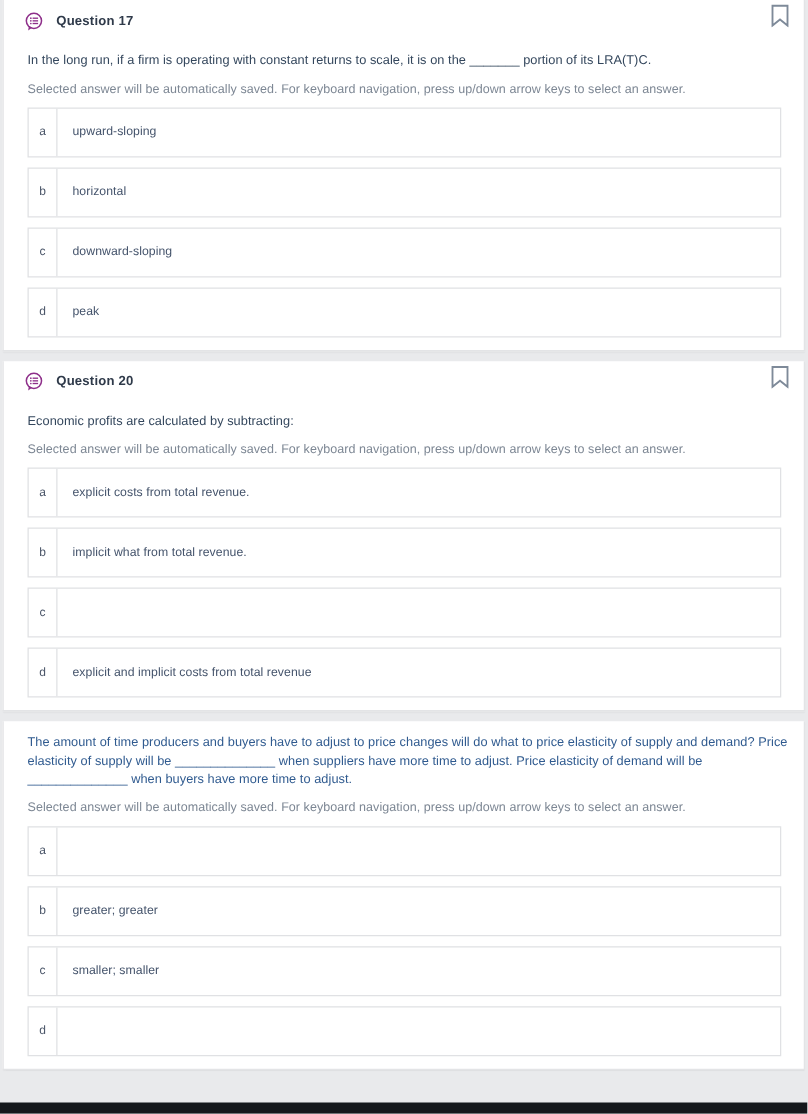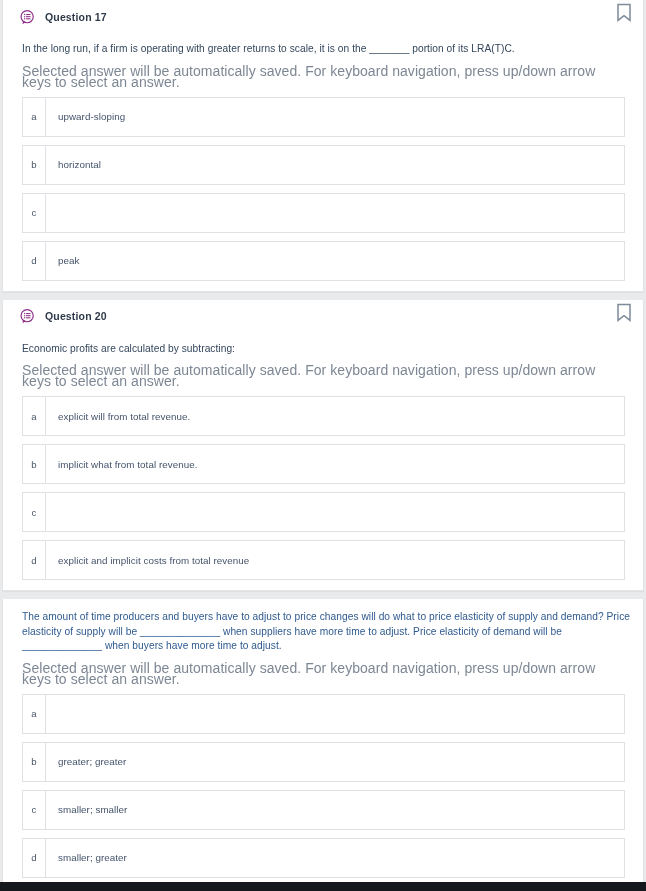--- a/index.html
+++ b/index.html
@@ -65,21 +65,21 @@
     color: #33465c;
     padding: 10px 18px 0 19px;
     letter-spacing: 0.05px;
   }
   .q-text.link-style {
     color: #2f5a8f;
     padding-top: 11px;
     padding-right: 12px;
   }
   .q-help {
-    font-size: 14px;
+    font-size: 10px;
     color: #7d8794;
     padding: 9px 18px 9px 19px;
     letter-spacing: 0.05px;
     line-height: 11px;
   }
   .options {
     padding: 0 18px 0 19px;
   }
   .option-row {
     display: flex;
@@ -136,33 +136,34 @@
         <circle cx="8.0" cy="13.8" r="0.95" fill="#8e2f8a"></circle>
         <rect x="10.0" y="7.1" width="6.2" height="1.5" fill="#8e2f8a"></rect>
         <rect x="10.0" y="10.1" width="6.2" height="1.5" fill="#8e2f8a"></rect>
         <rect x="10.0" y="13.1" width="6.2" height="1.5" fill="#8e2f8a"></rect>
       </svg>
       <span class="q-title">Question 17</span>
       <svg class="bookmark-icon" viewBox="0 0 16 19">
         <path d="M2 1.6 H14 V17.4 L8 12.6 L2 17.4 Z" fill="none" stroke="#7e8a99" stroke-width="1.5" stroke-linejoin="miter"></path>
       </svg>
     </div>
-    <div class="q-text">In the long run, if a firm is operating with greater returns to scale, it is on the _______ portion of its LRA(T)C.</div>
+    <div class="q-text">In the long run, if a firm is operating with constant returns to scale, it is on the _______ portion of its LRA(T)C.</div>
     <div class="q-help">Selected answer will be automatically saved. For keyboard navigation, press up/down arrow keys to select an answer.</div>
     <div class="options">
       <div class="option-row">
         <div class="option-letter">a</div>
         <div class="option-text">upward-sloping</div>
       </div>
       <div class="option-row">
         <div class="option-letter">b</div>
         <div class="option-text">horizontal</div>
       </div>
       <div class="option-row">
         <div class="option-letter">c</div>
+        <div class="option-text">downward-sloping</div>
       </div>
       <div class="option-row">
         <div class="option-letter">d</div>
         <div class="option-text">peak</div>
       </div>
     </div>
   </div>
 
   <div class="question-card">
     <div class="q-header">
@@ -179,21 +180,21 @@
       <span class="q-title">Question 20</span>
       <svg class="bookmark-icon" viewBox="0 0 16 19">
         <path d="M2 1.6 H14 V17.4 L8 12.6 L2 17.4 Z" fill="none" stroke="#7e8a99" stroke-width="1.5" stroke-linejoin="miter"></path>
       </svg>
     </div>
     <div class="q-text">Economic profits are calculated by subtracting:</div>
     <div class="q-help">Selected answer will be automatically saved. For keyboard navigation, press up/down arrow keys to select an answer.</div>
     <div class="options">
       <div class="option-row">
         <div class="option-letter">a</div>
-        <div class="option-text">explicit will from total revenue.</div>
+        <div class="option-text">explicit costs from total revenue.</div>
       </div>
       <div class="option-row">
         <div class="option-letter">b</div>
         <div class="option-text">implicit what from total revenue.</div>
       </div>
       <div class="option-row">
         <div class="option-letter">c</div>
       </div>
       <div class="option-row">
         <div class="option-letter">d</div>
@@ -212,19 +213,18 @@
       <div class="option-row">
         <div class="option-letter">b</div>
         <div class="option-text">greater; greater</div>
       </div>
       <div class="option-row">
         <div class="option-letter">c</div>
         <div class="option-text">smaller; smaller</div>
       </div>
       <div class="option-row">
         <div class="option-letter">d</div>
-        <div class="option-text">smaller; greater</div>
       </div>
     </div>
   </div>
 
   <div class="bottom-bar"></div>
 </div>
 
 </body></html>

